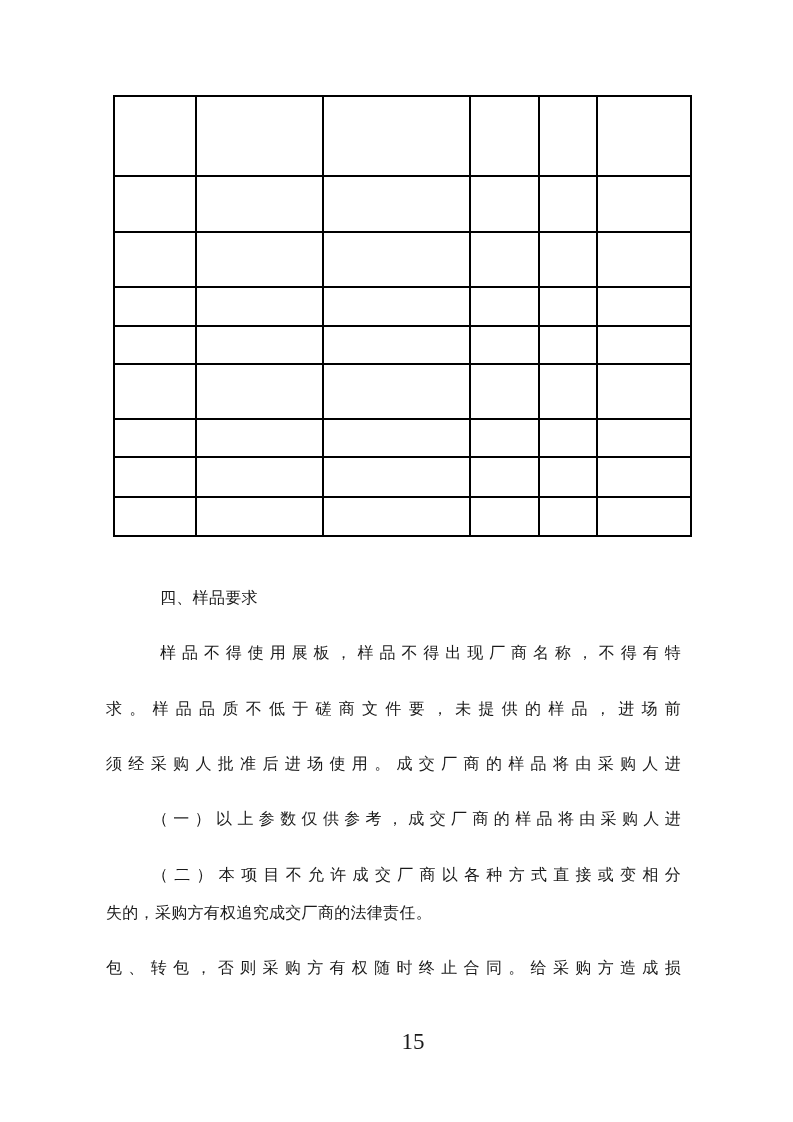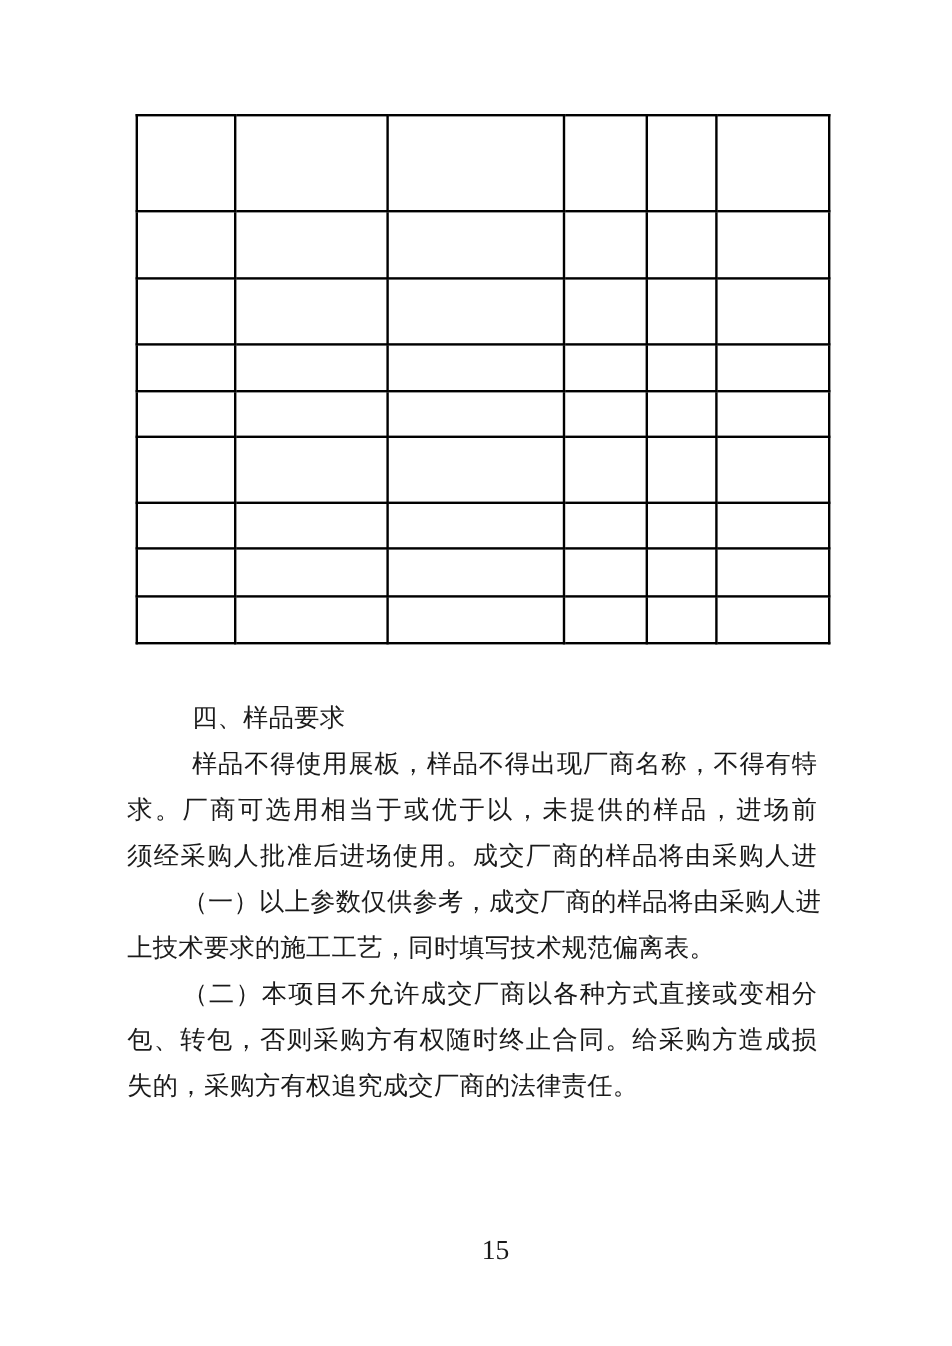--- a/index.html
+++ b/index.html
@@ -32,30 +32,31 @@
   
   #doc-text {
     position: absolute;
     left: 106px;
     top: 579px;
     width: 575px;
   }
   .tline {
     height: 38.35px;
     line-height: 38.35px;
-    font-size: 21px;
+    font-size: 16px;
     letter-spacing: 0.3px;
     white-space: nowrap;
     text-align: left;
     color: #1a1a1a;
   }
   .tline.jl {            
     text-align: justify;
     text-align-last: justify;
     text-justify: inter-character;
+    margin-top: 17px;
   }
   .indent-normal { padding-left: 54px; }
   .indent-paren  { padding-left: 46px; }
   
   #page-number {
     position: absolute;
     left: 0;
     top: 1028px;
     width: 826px;          
     text-align: center;
@@ -143,24 +144,23 @@
           <td></td>
           <td></td>
         </tr>
       </tbody>
   </table>
 
   <div id="doc-text">
     <div class="tline indent-normal">四、样品要求</div>
 
   <div class="tline jl indent-normal">样品不得使用展板，样品不得出现厂商名称，不得有特</div>
-      <div class="tline jl">求。厂商可选用相当于或优于以，未提供的样品，进场前</div>
+      <div class="tline jl">求。样品品质不低于磋商文件要，未提供的样品，进场前</div>
       <div class="tline jl">须经采购人批准后进场使用。成交厂商的样品将由采购人进</div>
       <div class="tline jl indent-paren">（一）以上参数仅供参考，成交厂商的样品将由采购人进</div>
-      <div class="tline">上技术要求的施工工艺，同时填写技术规范偏离表。</div>
       <div class="tline jl indent-paren">（二）本项目不允许成交厂商以各种方式直接或变相分</div>
+      <div class="tline">失的，采购方有权追究成交厂商的法律责任。</div>
       <div class="tline jl">包、转包，否则采购方有权随时终止合同。给采购方造成损</div>
-      <div class="tline">失的，采购方有权追究成交厂商的法律责任。</div>
     </div>
 
   <div id="page-number">15</div>
 
 </div>
 
 </body></html>

